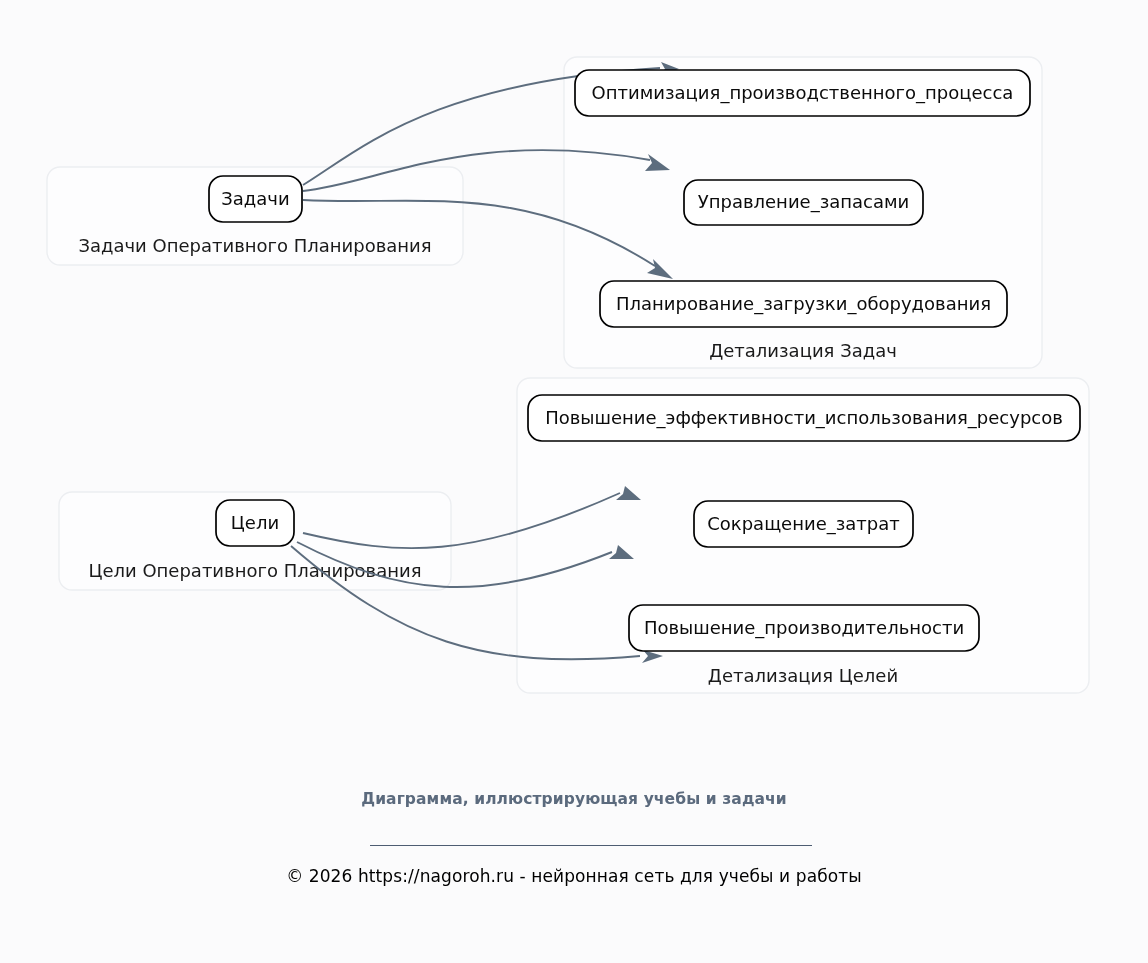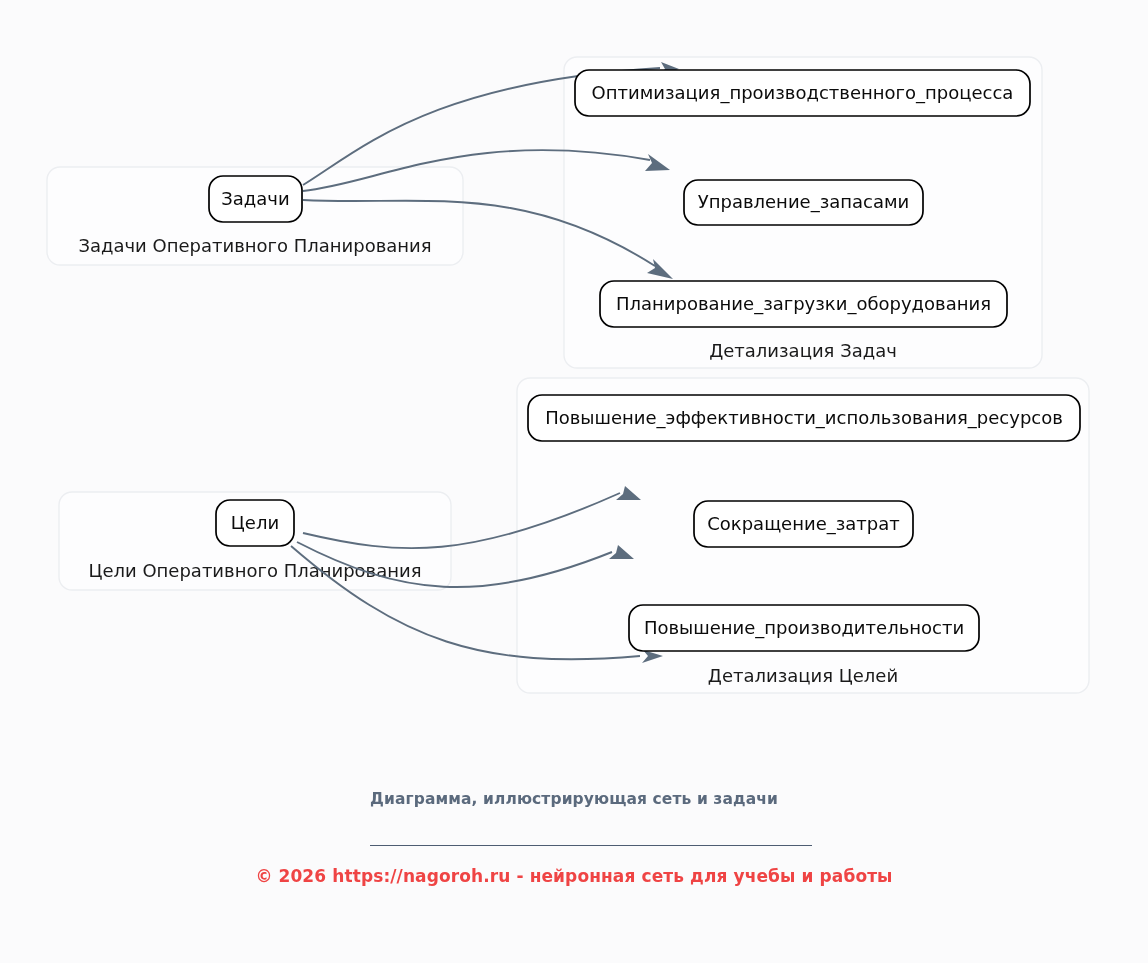--- a/index.html
+++ b/index.html
@@ -80,23 +80,22 @@
     left: 370px;
     top: 845px;
     width: 442px;
     height: 1px;
     background: #4e5d72;
   }
   .footer-copy {
     top: 866px;
     font-family: "DejaVu Sans", sans-serif;
     font-size: 17px;
-    color: #ef4444;
+    color: #000000;
     letter-spacing: 0.1px;
-    font-weight: bold;
   }
 </style>
 </head>
 <body>
 
 <div id="stage">
 
   <svg id="diagram" viewBox="0 0 1148 963">
 
     <g>
@@ -181,20 +180,20 @@
     </g>
 
     <g>
       <rect class="node-box" x="629" y="605" width="350" height="46" rx="14" ry="14"></rect>
       <text class="node-label" x="804" y="629">Повышение_производительности</text>
     </g>
 
   </svg>
 
   <div class="footer footer-caption" style="position:absolute;">
-    <div>Диаграмма, иллюстрирующая сеть и задачи</div>
+    <div>Диаграмма, иллюстрирующая учебы и задачи</div>
   </div>
 
   <div class="footer-rule"></div>
 
   <div class="footer footer-copy" style="position:absolute;">© 2026 https://nagoroh.ru - нейронная сеть для учебы и работы</div>
 
 </div>
 
 </body></html>

